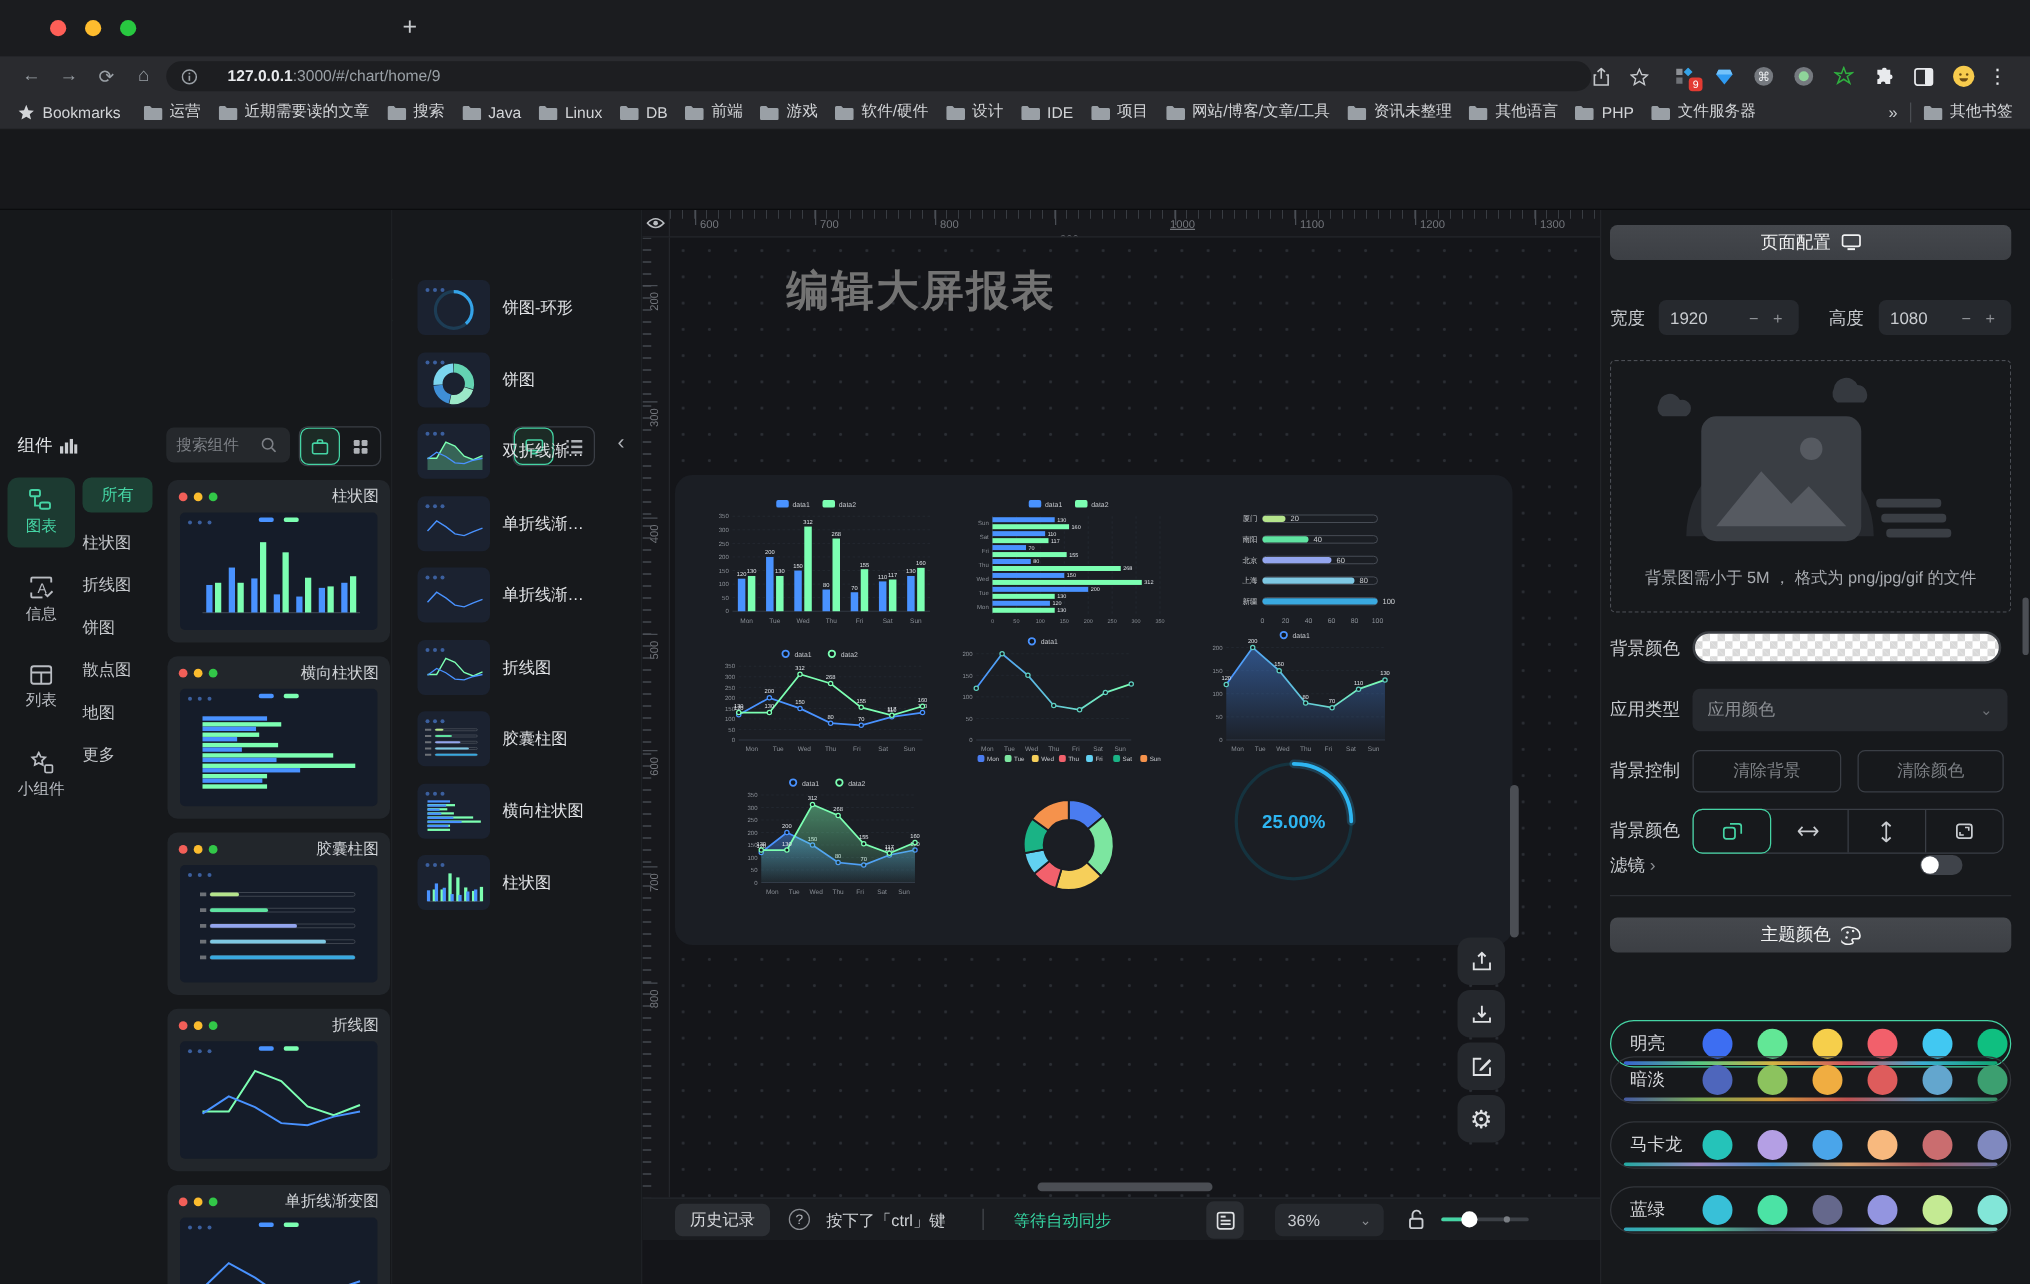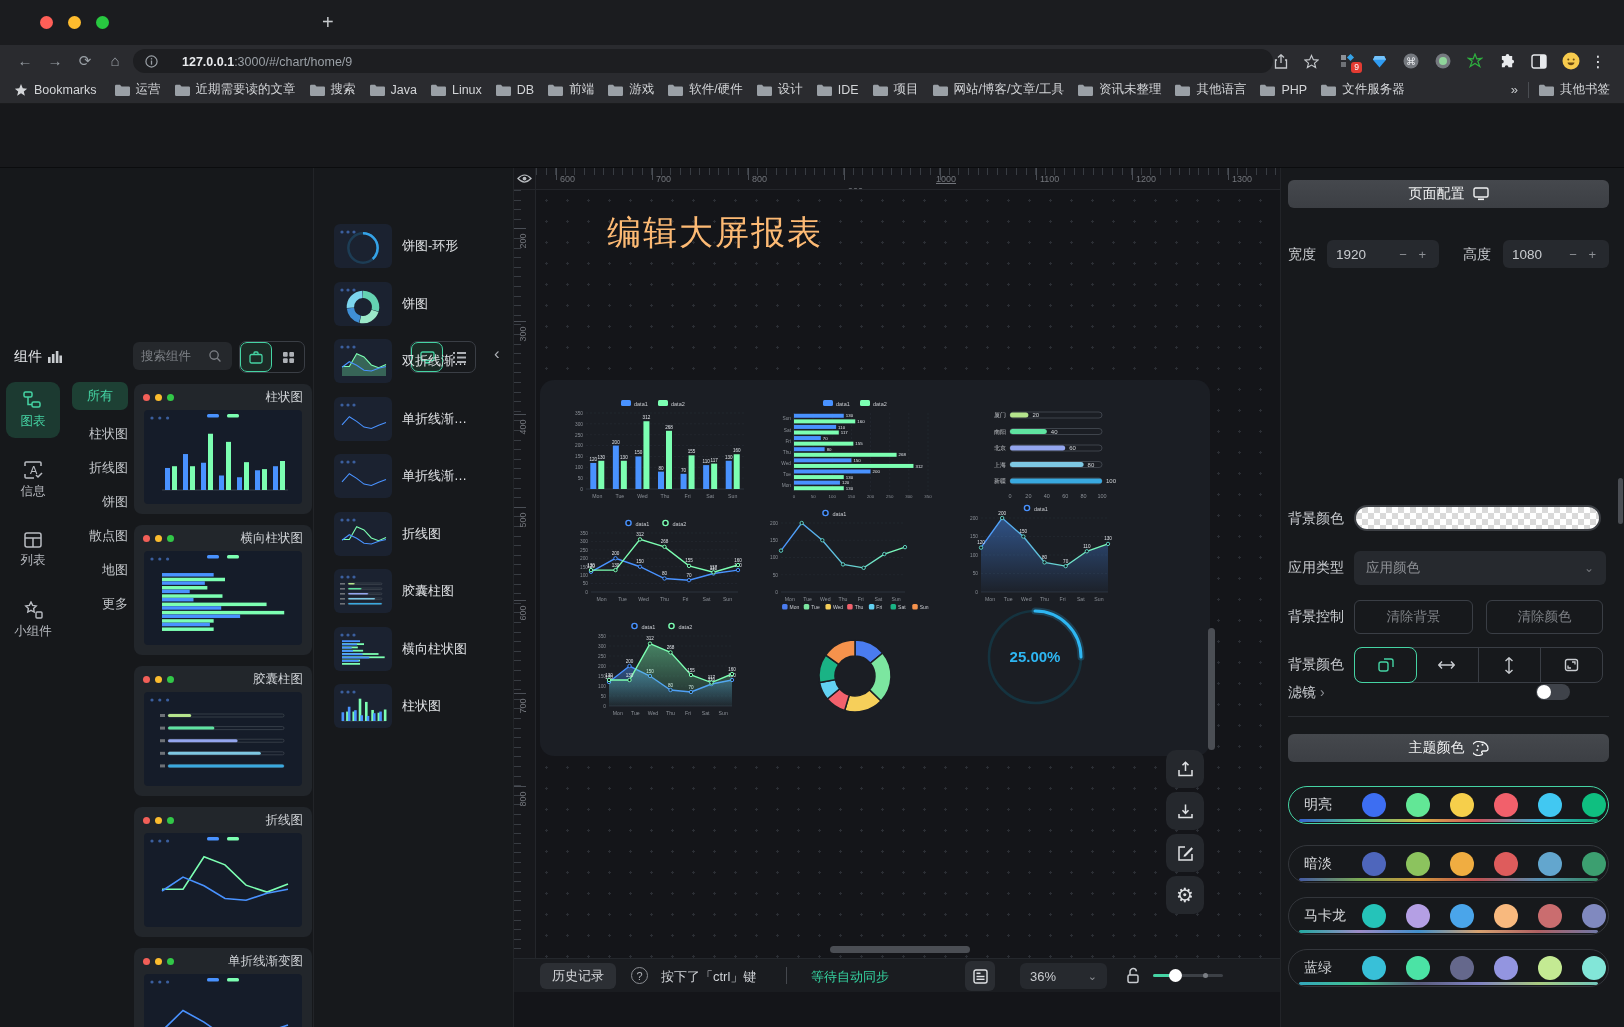--- a/index.html
+++ b/index.html
@@ -42,21 +42,21 @@
   #cp-title{position:absolute;left:14px;top:180px;font-size:14px;color:#e4e6e9;display:flex;gap:6px;align-items:center}
   #cp-search{position:absolute;left:133px;top:174px;width:99px;height:28px;background:#25282c;border-radius:6px;display:flex;align-items:center;padding:0 8px;gap:4px}
   #cp-search input{background:none;border:none;outline:none;width:64px;font-size:12.5px;color:#cfd2d6;font-family:inherit}
   #cp-search input::placeholder{color:#7d8086}
   #cp-toggles{position:absolute;left:239px;top:173px;display:flex;border:1px solid #3a3e45;border-radius:7px;overflow:hidden}
   .cp-tg{width:32px;height:30px;display:flex;align-items:center;justify-content:center;color:#aeb1b6}
   .cp-tg.on{border:1px solid #45d4a4;border-radius:7px;color:#45d4a4;background:#1c2b26}
   #cat-rail{position:absolute;left:6px;top:214px;width:54px;display:flex;flex-direction:column;gap:14px}
   .cat{height:56px;border-radius:9px;display:flex;flex-direction:column;align-items:center;justify-content:center;gap:4px;color:#b9bcc2;font-size:12.5px}
   .cat.on{background:#1c3a31;color:#45d4a4}
-  #filter-col{position:absolute;left:66px;top:214px;width:62px;display:flex;flex-direction:column;align-items:flex-end}
+  #filter-col{position:absolute;left:66px;top:214px;width:62px;display:flex;flex-direction:column;align-items:flex-start}
   .flt{font-size:13px;color:#c3c6ca;height:34px;line-height:34px}
   .flt.on{background:#1d4034;color:#45d4a4;border-radius:7px;width:56px;text-align:center;height:28px;line-height:28px;margin-bottom:7px}
   #cards-col{position:absolute;left:134px;top:216px;width:178px}
   .card{background:#22262b;border-radius:8px;height:130px;margin-bottom:11px;overflow:hidden}
   .card-h{height:26px;display:flex;align-items:center;padding:0 9px;gap:5px}
   .mdot{width:7px;height:7px;border-radius:50%}
   .card-t{margin-left:auto;font-size:12.5px;color:#cfd2d6}
   .card-b{margin:0 10px;height:94px;background:#151c29;border-radius:4px}
   
   #layers{position:absolute;left:314px;top:168px;width:200px;height:859px;background:#17191c;border-right:1px solid #222428}
@@ -72,21 +72,21 @@
     background-image:radial-gradient(#2b2e34 1px,transparent 1.3px);background-size:21px 21px}
   #corner{position:absolute;left:0;top:0;width:22px;height:22px;border-right:1px solid #24262b;border-bottom:1px solid #24262b;display:flex;align-items:center;justify-content:center;background:#17181c}
   #hruler{position:absolute;left:22px;top:0;right:0;height:22px;background:#17181c;border-bottom:1px solid #24262b;overflow:hidden}
   #hruler .ticks{position:absolute;left:0;top:0;right:0;height:7px;background-image:repeating-linear-gradient(to right,#383c42 0 1px,transparent 1px 9.6px)}
   .hnum{position:absolute;top:6px;font-size:9px;color:#73767c}
   .hmaj{position:absolute;top:0;width:1px;height:12px;background:#4a4e55}
   #vruler{position:absolute;left:0;top:22px;width:22px;height:768px;background:#17181c;border-right:1px solid #24262b;overflow:hidden}
   #vruler .ticks{position:absolute;left:0;top:0;width:7px;bottom:0;background-image:repeating-linear-gradient(to bottom,#383c42 0 1px,transparent 1px 9.6px)}
   .vnum{position:absolute;left:-6px;font-size:9px;color:#73767c;transform:rotate(-90deg);width:30px;text-align:center}
   .vmaj{position:absolute;left:0;height:1px;width:12px;background:#4a4e55}
-  #bigtitle{position:absolute;left:93px;top:42px;font-size:34px;font-weight:normal;color:#fdba74;letter-spacing:2px}
+  #bigtitle{position:absolute;left:115px;top:42px;font-size:34px;font-weight:bold;color:#737373;letter-spacing:2px}
   #dashboard{position:absolute;left:26px;top:212px;width:670px;height:376px;background:#1b1e24;border-radius:14px}
   .chartbox{position:absolute}
   .floatbtn{position:absolute;left:652px;width:38px;height:38px;border-radius:10px;background:#25282d;display:flex;align-items:center;justify-content:center;color:#dfe1e4}
   #hscroll{position:absolute;left:316px;top:778px;width:140px;height:7px;border-radius:4px;background:#4b4e54}
   #vscroll{position:absolute;left:694px;top:460px;width:7px;height:122px;border-radius:4px;background:#4b4e54}
   
   #statusbar{position:absolute;left:0;top:790px;width:766px;height:34px;background:#1a1c20;border-top:1px solid #24272c}
   #sb-history{position:absolute;left:26px;top:4px;height:26px;background:#2c2f34;border-radius:6px;padding:0 12px;font-size:13px;color:#d6d8db;line-height:26px}
   #sb-help{position:absolute;left:117px;top:8px;width:17px;height:17px;border:1px solid #8a8d92;border-radius:50%;color:#aeb1b6;font-size:11px;text-align:center;line-height:16px}
   #sb-key{position:absolute;left:147px;top:9px;font-size:13px;color:#cfd2d6}
@@ -1337,20 +1337,36 @@
   <span class="stepper" style="left:46px;top:72px;width:112px">
       <span>1920</span>
       <span class="ops">− +</span>
     </span>
   <span class="cfg-label" style="left:182px;top:78px">高度</span>
   <span class="stepper" style="left:222px;top:72px;width:106px">
       <span>1080</span>
       <span class="ops">− +</span>
     </span>
 
+  <div id="upload">
+    <svg width="321" height="160" viewBox="0 0 321 160">
+      <path d="M60 140 a75 75 0 0 1 150 0 Z" fill="#26292e"></path>
+      <path d="M38 34 a9 9 0 0 1 17 -3 a7 7 0 0 1 5 13 H41 a7 7 0 0 1 -3 -10Z" fill="#35393f"></path>
+      <path d="M178 22 a10 10 0 0 1 19 -3 a8 8 0 0 1 5 14 H181 a8 8 0 0 1 -3 -11Z" fill="#35393f"></path>
+      <rect x="72" y="44" width="128" height="100" rx="12" fill="#3a3e44"></rect>
+      <circle cx="160" cy="70" r="9" fill="#565a61"></circle>
+      <path d="M84 132 L120 88 L144 114 L158 100 L188 132 Z" fill="#565a61"></path>
+      <g fill="#3a3e44">
+          <rect x="212" y="110" width="52" height="7" rx="3"></rect>
+          <rect x="216" y="122" width="52" height="7" rx="3"></rect>
+          <rect x="220" y="134" width="52" height="7" rx="3"></rect>
+        </g>
+    </svg>
+    <div id="up-hint">背景图需小于 5M ， 格式为 png/jpg/gif 的文件</div>
+  </div>
 
   <span class="cfg-label" style="top:342px">背景颜色</span>
   <span id="swatch"></span>
   <span class="cfg-label" style="top:391px">应用类型</span>
   <span id="apptype">
       <span>应用颜色</span>
       <span class="cv">⌄</span>
     </span>
   <span class="cfg-label" style="top:440px">背景控制</span>
   <span class="clr-btn" style="left:73px;width:119px">清除背景</span>
@@ -1390,21 +1406,21 @@
   <div class="sect-head" style="top:566px">
     <span>主题颜色</span>
     <svg width="16" height="15" viewBox="0 0 16 15">
         <path d="M8 1 a7 7 0 1 0 0 13 c1.5 0 1.8 -1.2 1 -2 c-.8 -.8 -.3 -2 1 -2 h2.5 A2.5 2.5 0 0 0 15 7.5 A7 6.5 0 0 0 8 1Z" fill="none" stroke="#f0f1f2" stroke-width="1.3"></path>
         <circle cx="5" cy="5" r="1" fill="#f0f1f2"></circle>
         <circle cx="9.5" cy="3.8" r="1" fill="#f0f1f2"></circle>
         <circle cx="4.2" cy="9" r="1" fill="#f0f1f2"></circle>
       </svg>
   </div>
   <div id="theme-list">
-      <div class="theme-row on" style="top: 618px;">
+      <div class="theme-row on" style="top: 648px;">
         <div class="tname">明亮</div>
         <div class="tdots">
           <div class="tdot" style="background: rgb(61, 110, 242);"></div>
           <div class="tdot" style="background: rgb(98, 231, 150);"></div>
           <div class="tdot" style="background: rgb(246, 207, 75);"></div>
           <div class="tdot" style="background: rgb(242, 96, 107);"></div>
           <div class="tdot" style="background: rgb(65, 200, 242);"></div>
           <div class="tdot" style="background: rgb(15, 191, 128);"></div>
         </div>
         <div class="tline" style="background: linear-gradient(to right, rgb(61, 110, 242), rgb(98, 231, 150), rgb(246, 207, 75), rgb(242, 96, 107), rgb(65, 200, 242), rgb(15, 191, 128));"></div>

